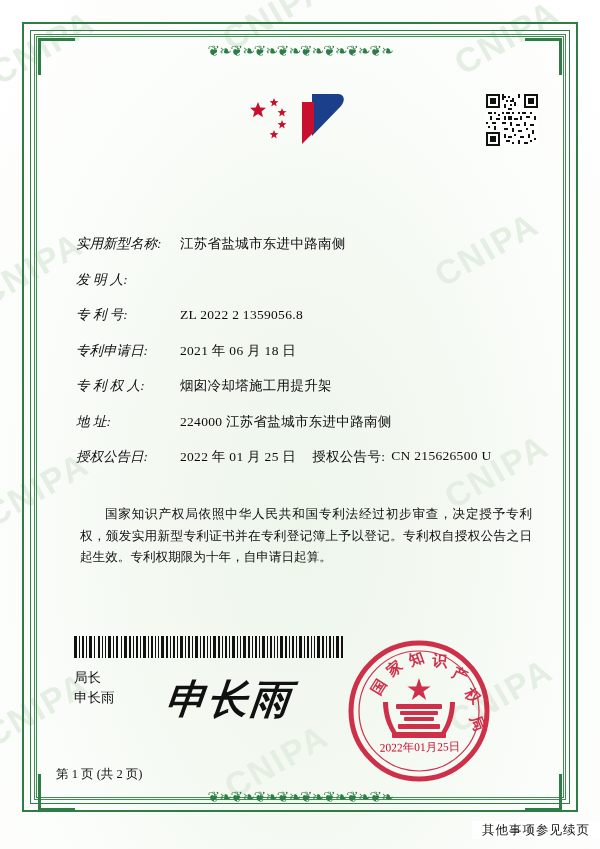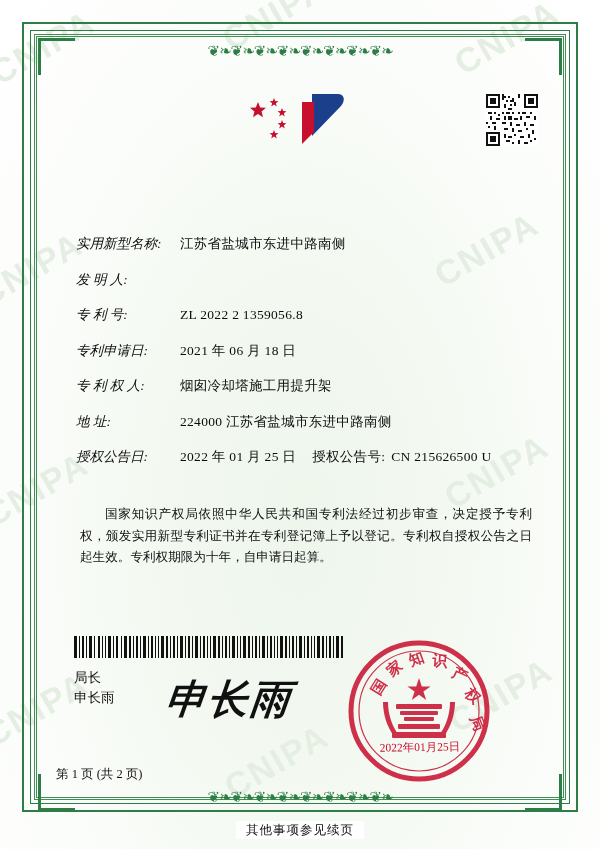--- a/index.html
+++ b/index.html
@@ -162,21 +162,21 @@
     letter-spacing: 0px;
     white-space: nowrap;
     font-style: italic;
   }
   .field .val {
     flex: 1;
     letter-spacing: 0.3px;
   }
   .inline-second {
     display: flex;
-    align-items: center;
+    align-items: flex-start;
   }
   .inline-second .lbl2 {
     margin-left: 16px;
     margin-right: 6px;
     white-space: nowrap;
   }
 
   .paragraphs {
     position: absolute;
     left: 24px;
@@ -249,21 +249,21 @@
     left: 0; right: 0;
     top: 706px;
     font-size: 12.5px;
     color: #111;
   }
 
   .footnote {
     position: absolute;
     left: 0; right: 0;
     bottom: 10px;
-    text-align: center;
+    text-align: right;
     font-size: 12.5px;
     color: #111;
     letter-spacing: 1px;
   }
   .footnote span {
     background: #ffffff;
     padding: 2px 10px;
   }
 </style>
 </head>

